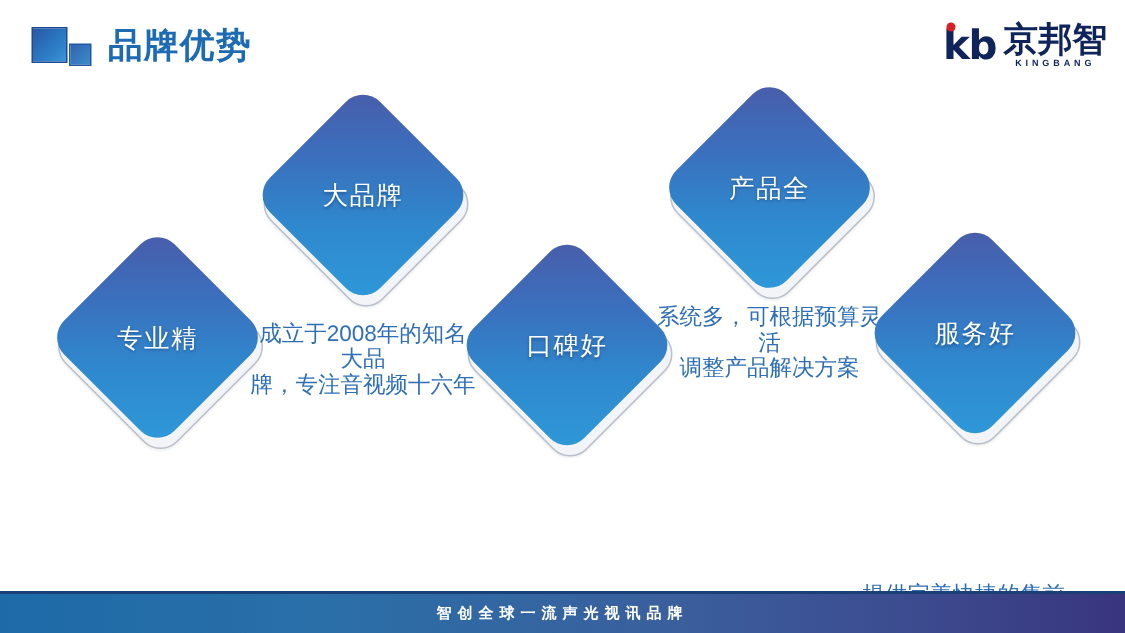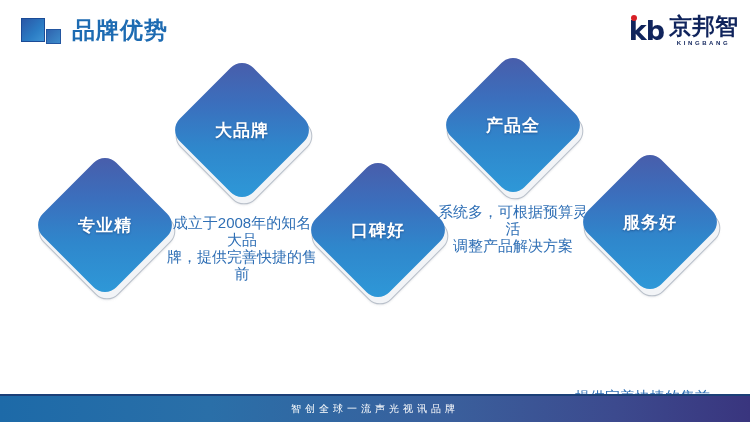--- a/index.html
+++ b/index.html
@@ -126,21 +126,21 @@
   }
   .dia-label {
     position: absolute;
     left: 0; top: 0;
     width: 104px; height: 104px;
     display: flex;
     align-items: center;
     justify-content: center;
     color: #ffffff;
     font-size: 17px;
-    font-weight: bold;
+    font-weight: normal;
     letter-spacing: 1px;
     text-shadow: 0 1px 2px rgba(10,40,90,.45);
   }
   .caption {
     position: absolute;
     text-align: center;
     font-size: 15px;
     line-height: 17px;
     color: #2f6fb5;
     width: 150px;
@@ -153,21 +153,21 @@
     width: 750px; height: 26px;
     background: linear-gradient(90deg, #1d6aa8 0%, #2a6fa8 28%, #3a5f9c 60%, #3c4a8e 82%, #39357e 100%);
     border-top: 2px solid #1b3f77;
     display: flex;
     align-items: center;
     justify-content: center;
   }
   #footer-text {
     color: #ffffff;
     font-size: 10px;
-    font-weight: normal;
+    font-weight: bold;
     letter-spacing: 4px;
   }
 </style>
 </head>
 <body>
 
 <div id="header">
   <div class="sq-big"></div>
   <div class="sq-small"></div>
   <div id="logo">
@@ -195,21 +195,21 @@
 </div>
 
 <div class="node" style="left:190px; top:78px;">
   <div class="dia-wrap">
     <div class="dia-shadow"></div>
     <div class="dia-shadow2"></div>
     <div class="dia-face"></div>
     <div class="dia-label">大品牌</div>
   </div>
   <div class="caption" style="left:-23px; top:136px; white-space:pre-line;">成立于2008年的知名大品
-牌，提供完善快捷的售前</div>
+牌，专注音视频十六年</div>
 </div>
 
 <div class="node" style="left:326px; top:178px;">
   <div class="dia-wrap">
     <div class="dia-shadow"></div>
     <div class="dia-shadow2"></div>
     <div class="dia-face"></div>
     <div class="dia-label">口碑好</div>
   </div>
   <div class="caption" style="left:-23px; top:225px; white-space:pre-line;">深受用户好评，拥有良好

